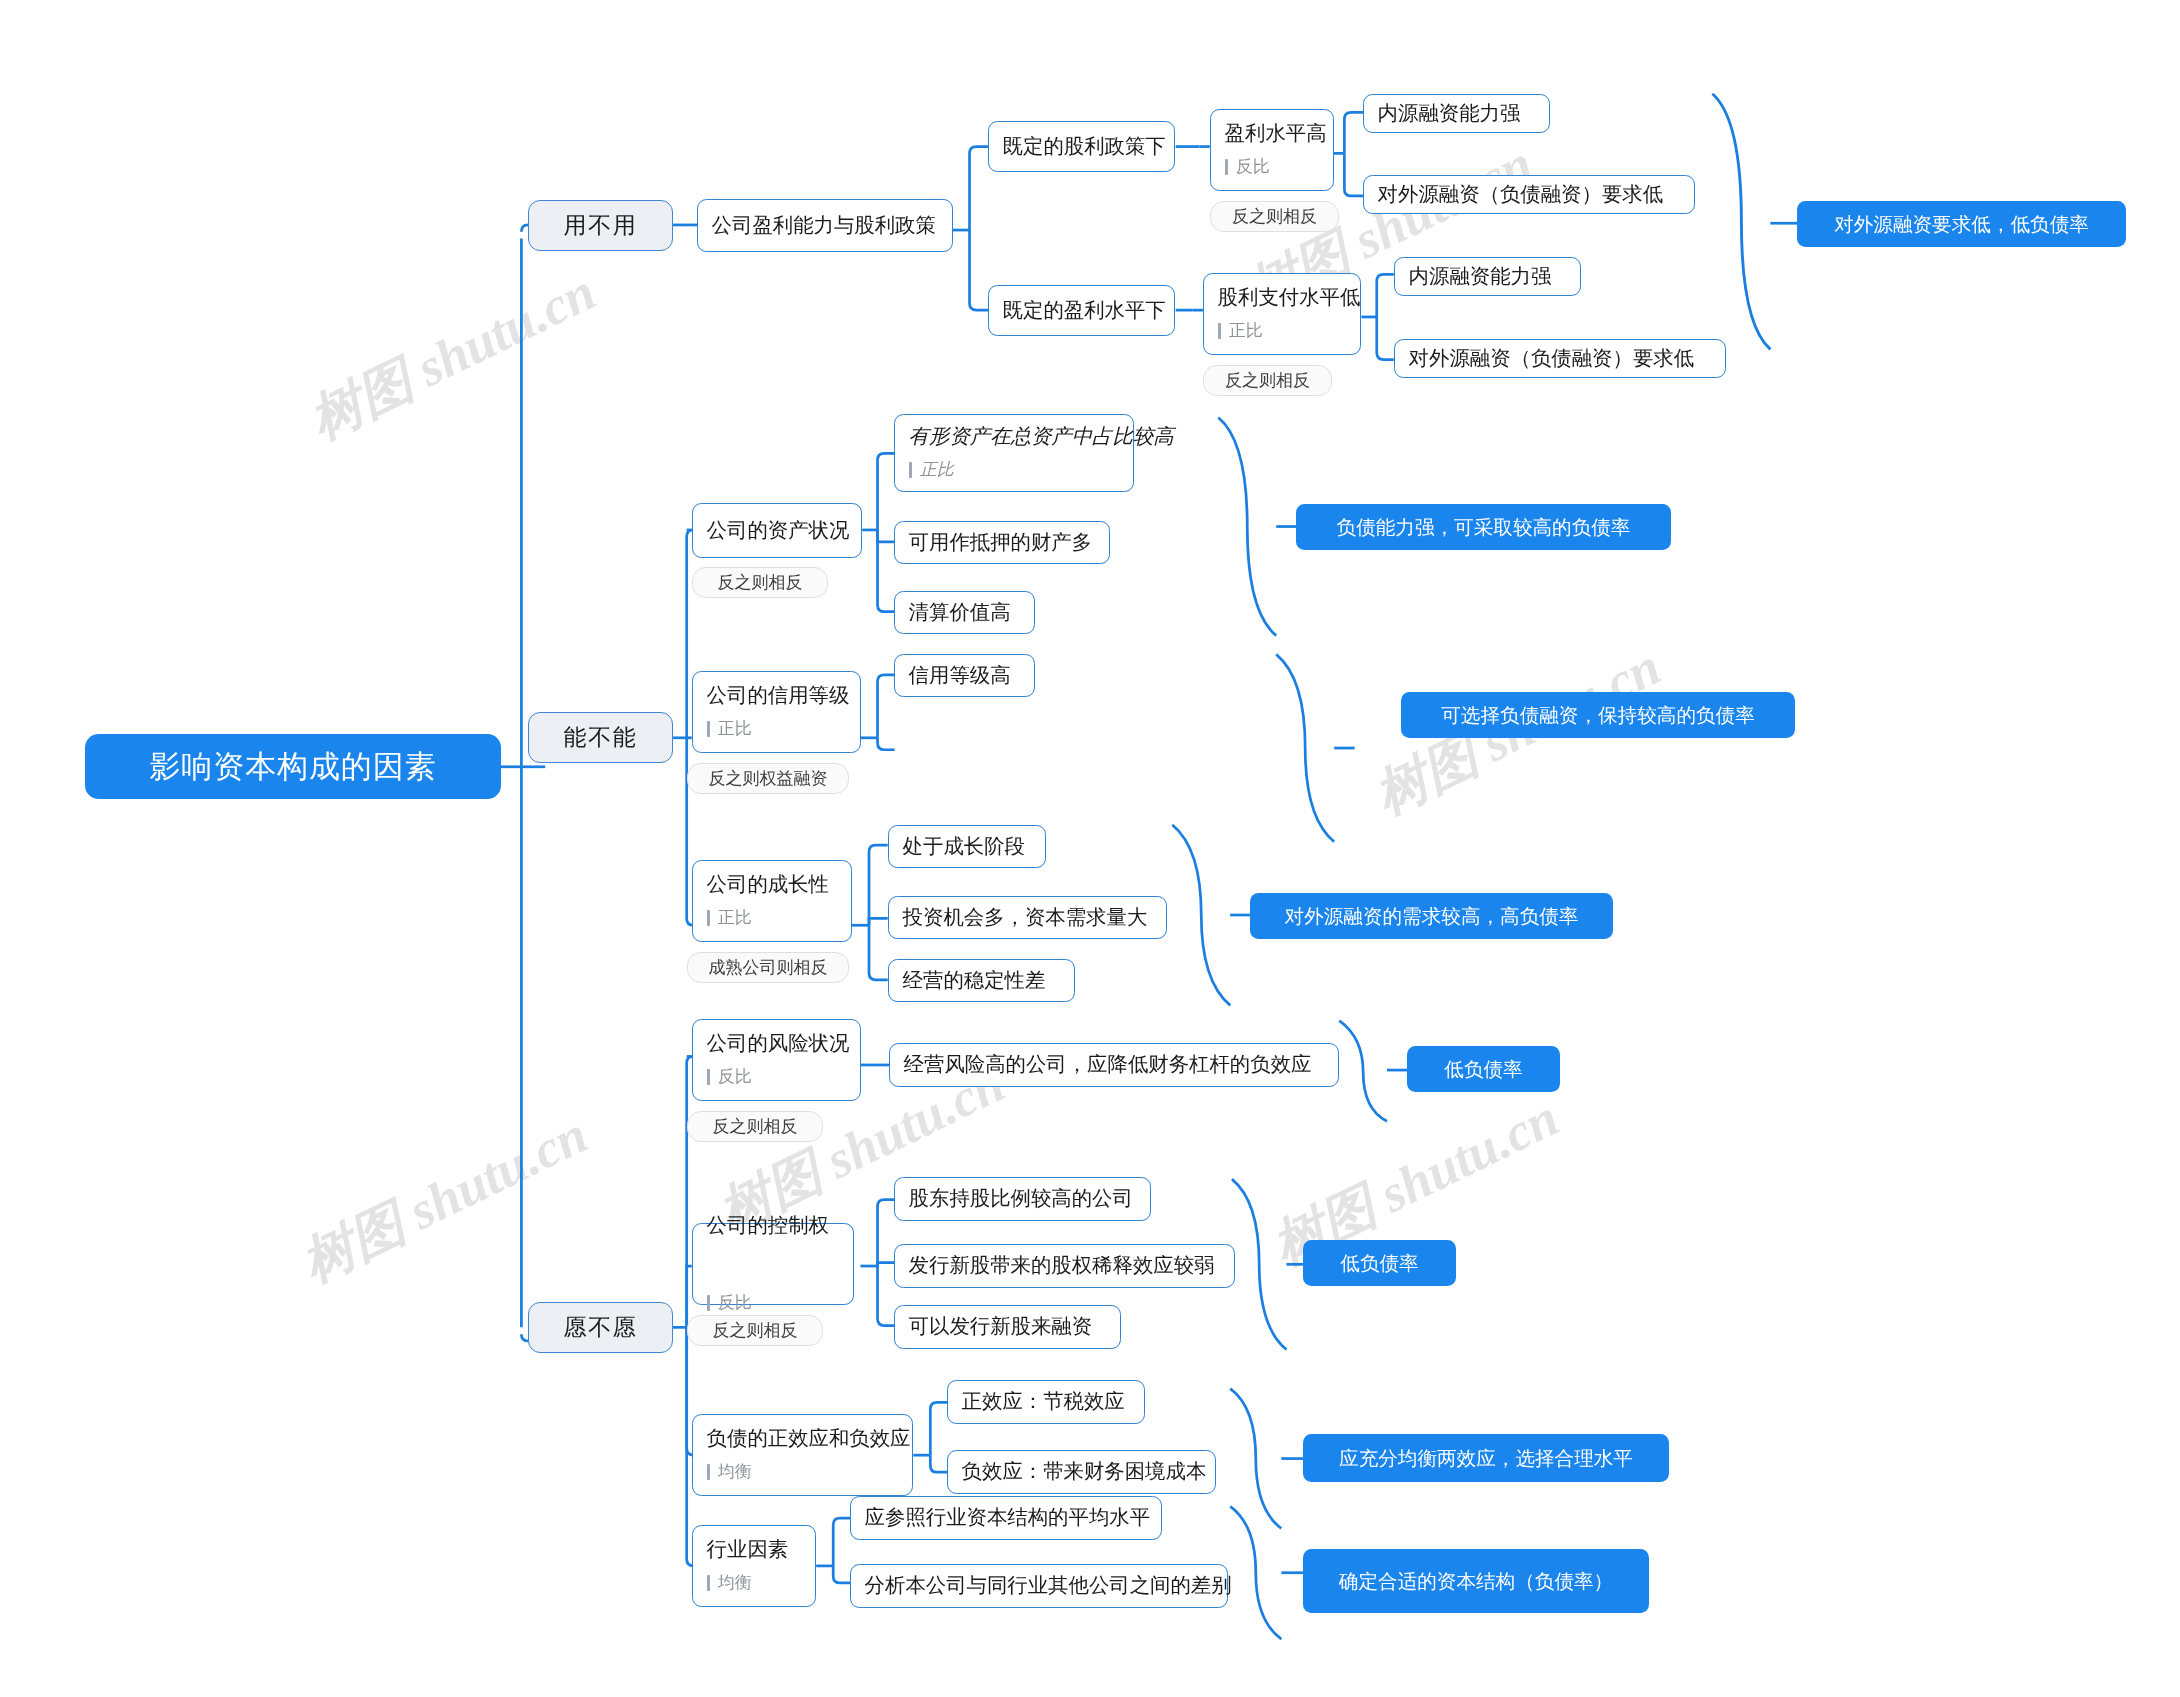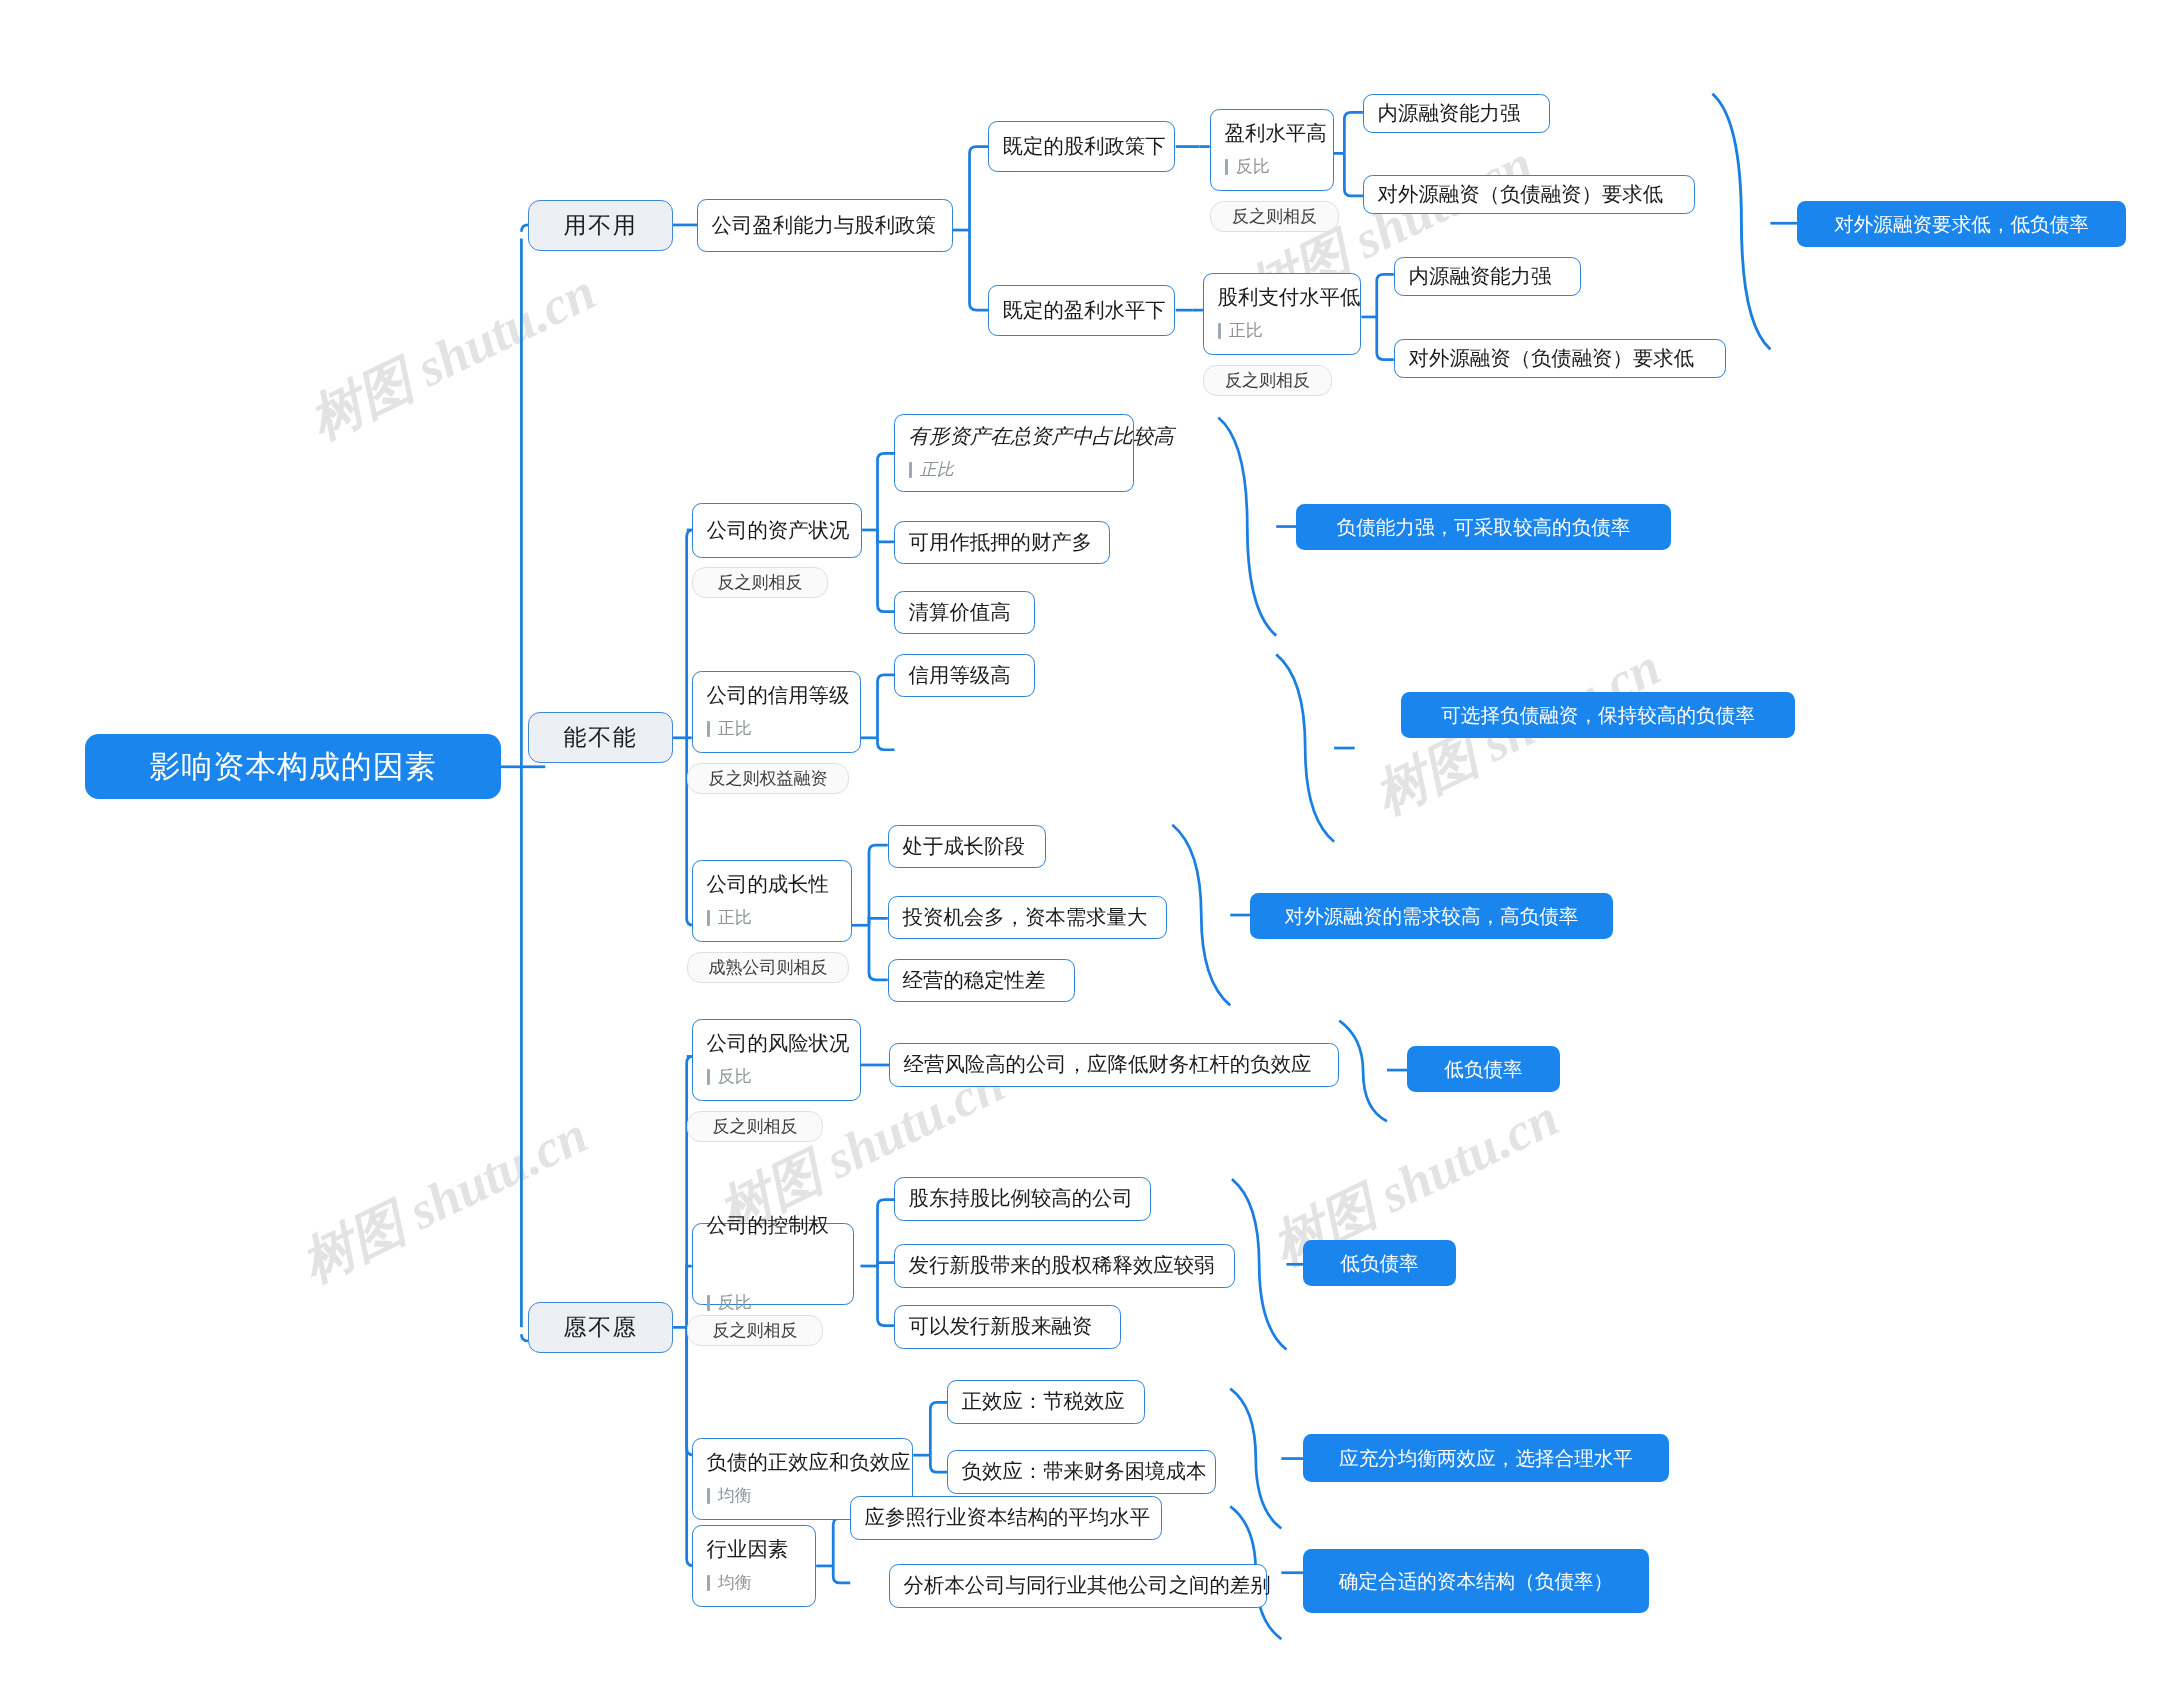--- a/index.html
+++ b/index.html
@@ -369,21 +369,21 @@
     <span class="main-line">发行新股带来的股权稀释效应较弱</span>
   </div>
   <div class="node lvl3" style="left:894px;top:1305px;width:227px;height:44px;">
     <span class="main-line">可以发行新股来融资</span>
   </div>
 
   <div class="summary" style="left:1303px;top:1240px;width:153px;height:46px;">
     <span>低负债率</span>
   </div>
 
-  <div class="node lvl2" style="left:692px;top:1414px;width:221px;height:82px;margin-top:24px;">
+  <div class="node lvl2" style="left:692px;top:1414px;width:221px;height:82px;">
     <span class="main-line">负债的正效应和负效应</span>
     <span class="tag-line">均衡</span>
   </div>
 
   <div class="node lvl3" style="left:947px;top:1380px;width:198px;height:44px;">
     <span class="main-line">正效应：节税效应</span>
   </div>
   <div class="node lvl3" style="left:947px;top:1450px;width:269px;height:44px;">
     <span class="main-line">负效应：带来财务困境成本</span>
   </div>
@@ -393,21 +393,21 @@
   </div>
 
   <div class="node lvl2" style="left:692px;top:1525px;width:124px;height:82px;">
     <span class="main-line">行业因素</span>
     <span class="tag-line">均衡</span>
   </div>
 
   <div class="node lvl3" style="left:850px;top:1496px;width:312px;height:44px;">
     <span class="main-line">应参照行业资本结构的平均水平</span>
   </div>
-  <div class="node lvl3" style="left:850px;top:1564px;width:378px;height:44px;margin-left:39px;">
+  <div class="node lvl3" style="left:850px;top:1564px;width:378px;height:44px;">
     <span class="main-line">分析本公司与同行业其他公司之间的差别</span>
   </div>
 
   <div class="summary" style="left:1303px;top:1549px;width:346px;height:64px;">
     <span>确定合适的资本结构（负债率）</span>
   </div>
 
 </div>
 
 

